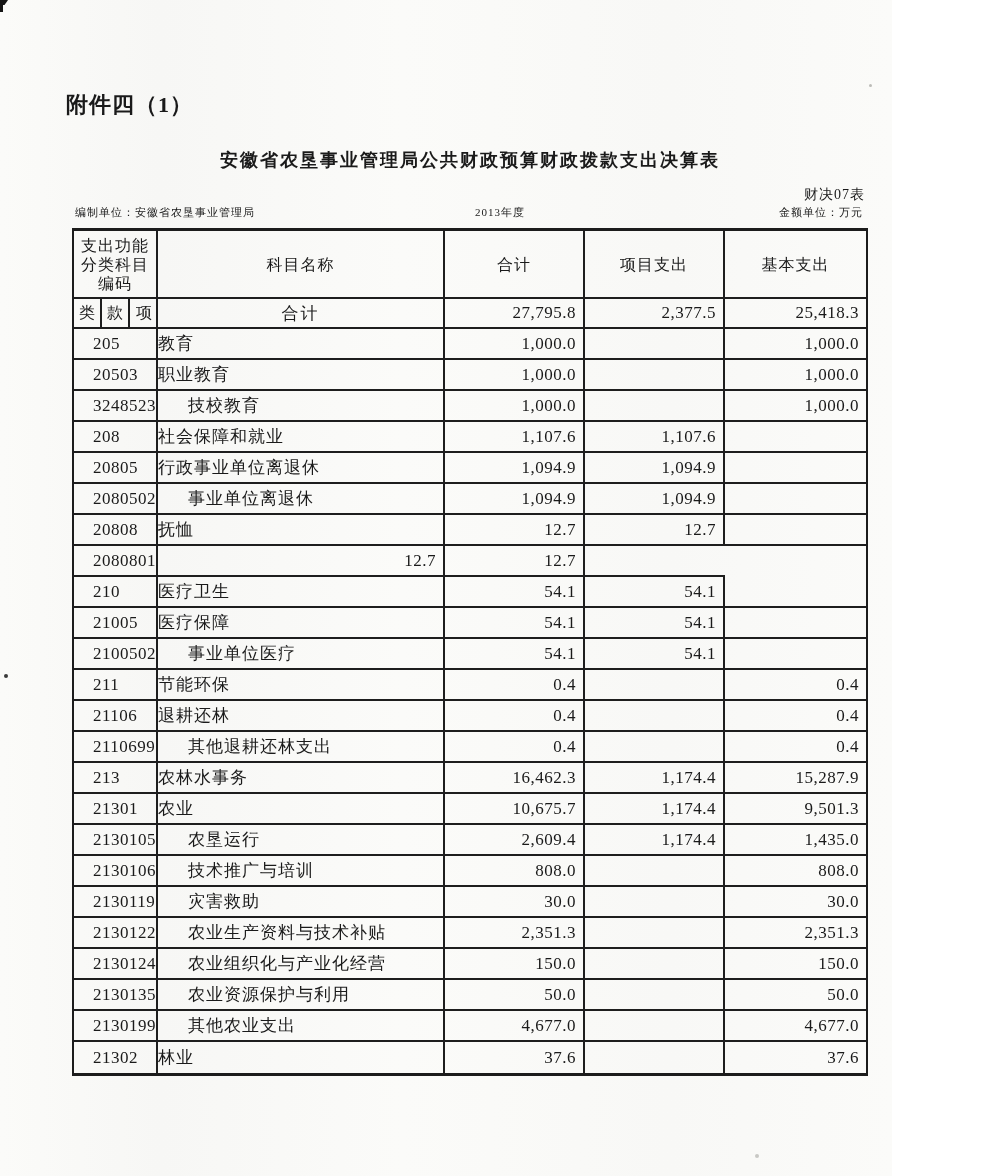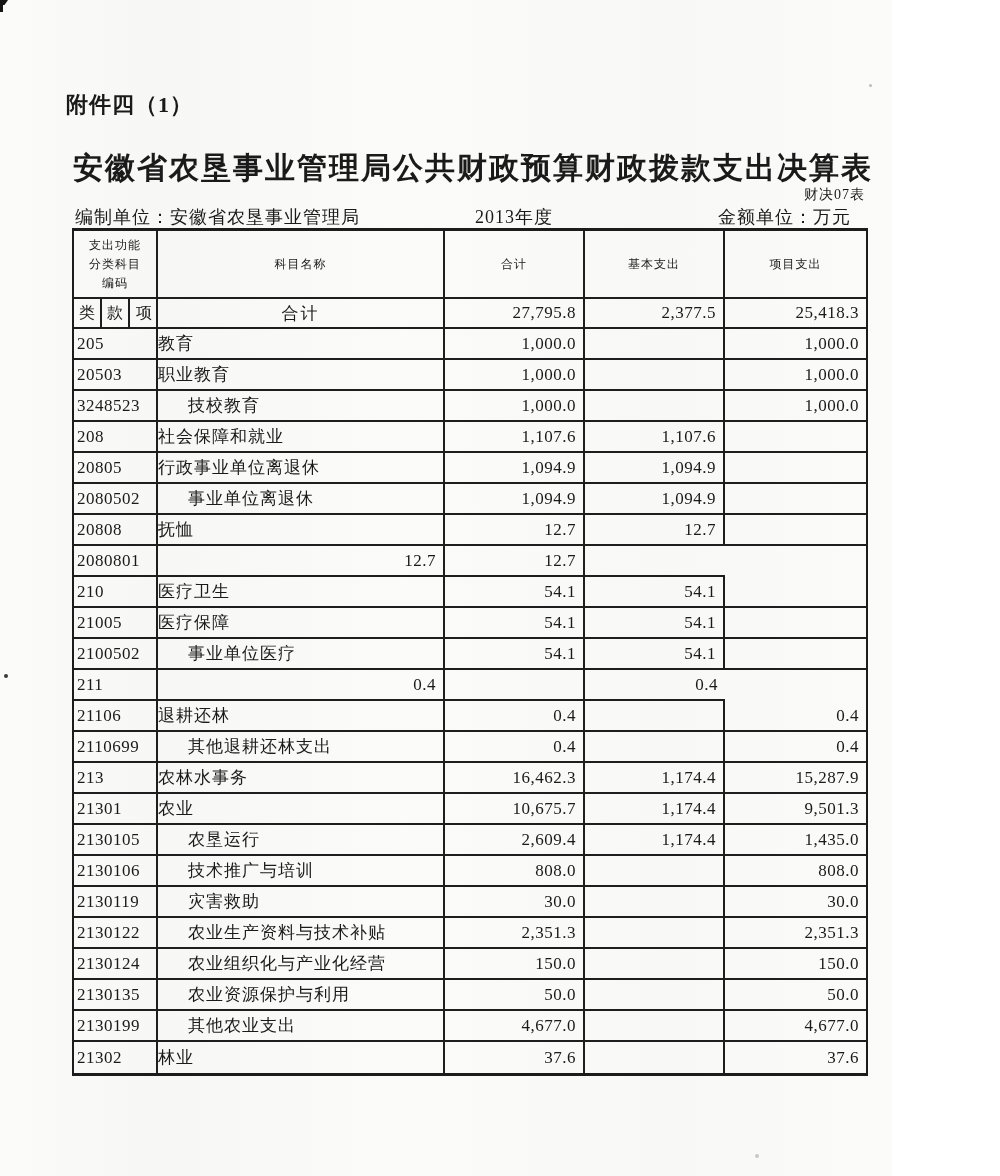--- a/index.html
+++ b/index.html
@@ -26,34 +26,34 @@
   .dot-left { position:absolute; left:4px; top:674px; width:4px; height:4px; border-radius:50%; background:#3a3a3a; }
   .dot-bottom { position:absolute; left:755px; top:1154px; width:4px; height:4px; border-radius:50%; background:#c8c8c4; }
   .dot-right { position:absolute; left:869px; top:84px; width:3px; height:3px; border-radius:50%; background:#bcbcb8; }
 
   .attachment {
     position:absolute; left:66px; top:90px;
     font-size:22px; letter-spacing:1px; font-weight:600;
   }
   .doc-title {
     position:absolute; left:73px; top:148px; width:794px;
-    text-align:center; font-size:30px; font-weight:bold; letter-spacing:2px;
+    text-align:center; font-size:18px; font-weight:bold; letter-spacing:2px;
     white-space:nowrap;
   }
   .table-code {
     position:absolute; left:73px; top:186px; width:792px;
     text-align:right; font-size:14px; letter-spacing:1px;
   }
   .meta-line {
     position:absolute; left:73px; top:205px; width:792px; height:22px;
-    font-size:18px;
+    font-size:11px;
   }
   .meta-prepared { position:absolute; left:2px; top:0; letter-spacing:1px; }
   .meta-year     { position:absolute; left:402px; top:0; letter-spacing:1px; }
-  .meta-unit     { position:absolute; right:14px; top:0; letter-spacing:1px;margin-left:15px; }
+  .meta-unit     { position:absolute; right:2px; top:0; letter-spacing:1px;margin-left:15px; }
 
   
   .fin-table {
     position:absolute; left:72px; top:228px; width:796px;
     border:2px solid #1c1c1c;
     border-top-width:3px; border-bottom-width:3px;
     background:transparent;
   }
   .grid-row {
     display:grid;
@@ -65,41 +65,41 @@
     display:flex; align-items:center;
     overflow:hidden;
     font-size:17px;
   }
   .grid-row .cell:last-child { border-right:none; }
   .last-row .cell { border-bottom:none; }
 
   .thead-row .cell {
     height:68px;
     justify-content:center; text-align:center;
-    font-size:12px; line-height:19px;
+    font-size:16px; line-height:19px;
     white-space:pre-line;
     letter-spacing:1px;
   }
 
   .sub-row { height:30px; }
   .sub-row .cell { height:30px; }
   .code-split {
     display:grid; grid-template-columns:28px 28px 28px;
     padding:0; align-items:stretch;
   }
   .mini-cell {
     display:flex; align-items:center; justify-content:center;
     border-right:2px solid #1e1e1e;
     font-size:16px;
   }
   .mini-cell:last-child { border-right:none; }
   .total-label { justify-content:center; text-align:center; letter-spacing:2px; }
 
   .trow .cell { height:31px; }
-  .c-code { padding-left:3px; letter-spacing:.5px; }
+  .c-code { padding-left:19px; letter-spacing:.5px; }
   .c-name { letter-spacing:1px; }
   .c-name.indent { padding-left:30px; }
   .c-num  { justify-content:flex-end; padding-right:7px; letter-spacing:.5px; }
 </style>
 </head>
 <body>
 
 <div class="page">
 
   <div class="artifact artifact-tl"></div>
@@ -120,22 +120,22 @@
   </div>
 
   <div class="fin-table">
 
     <div class="grid-row thead-row">
       <div class="cell">支出功能
 分类科目
 编码</div>
       <div class="cell">科目名称</div>
       <div class="cell">合计</div>
+      <div class="cell">项目支出</div>
       <div class="cell">基本支出</div>
-      <div class="cell">项目支出</div>
     </div>
 
     <div class="grid-row sub-row">
       <div class="cell code-split">
         <div class="mini-cell">类</div>
         <div class="mini-cell">款</div>
         <div class="mini-cell">项</div>
       </div>
       <div class="cell total-label">合计</div>
       <div class="cell c-num">27,795.8</div>
@@ -226,20 +226,21 @@
     <div class="grid-row trow">
       <div class="cell c-code">2100502</div>
       <div class="cell c-name indent">事业单位医疗</div>
       <div class="cell c-num c-total">54.1</div>
       <div class="cell c-num c-basic">54.1</div>
       <div class="cell c-num c-project"></div>
     </div>
 
     <div class="grid-row trow">
       <div class="cell c-code">211</div>
+      <div class="cell c-name">节能环保</div>
       <div class="cell c-num c-total">0.4</div>
       <div class="cell c-num c-basic"></div>
       <div class="cell c-num c-project">0.4</div>
     </div>
 
     <div class="grid-row trow">
       <div class="cell c-code">21106</div>
       <div class="cell c-name">退耕还林</div>
       <div class="cell c-num c-total">0.4</div>
       <div class="cell c-num c-basic"></div>

